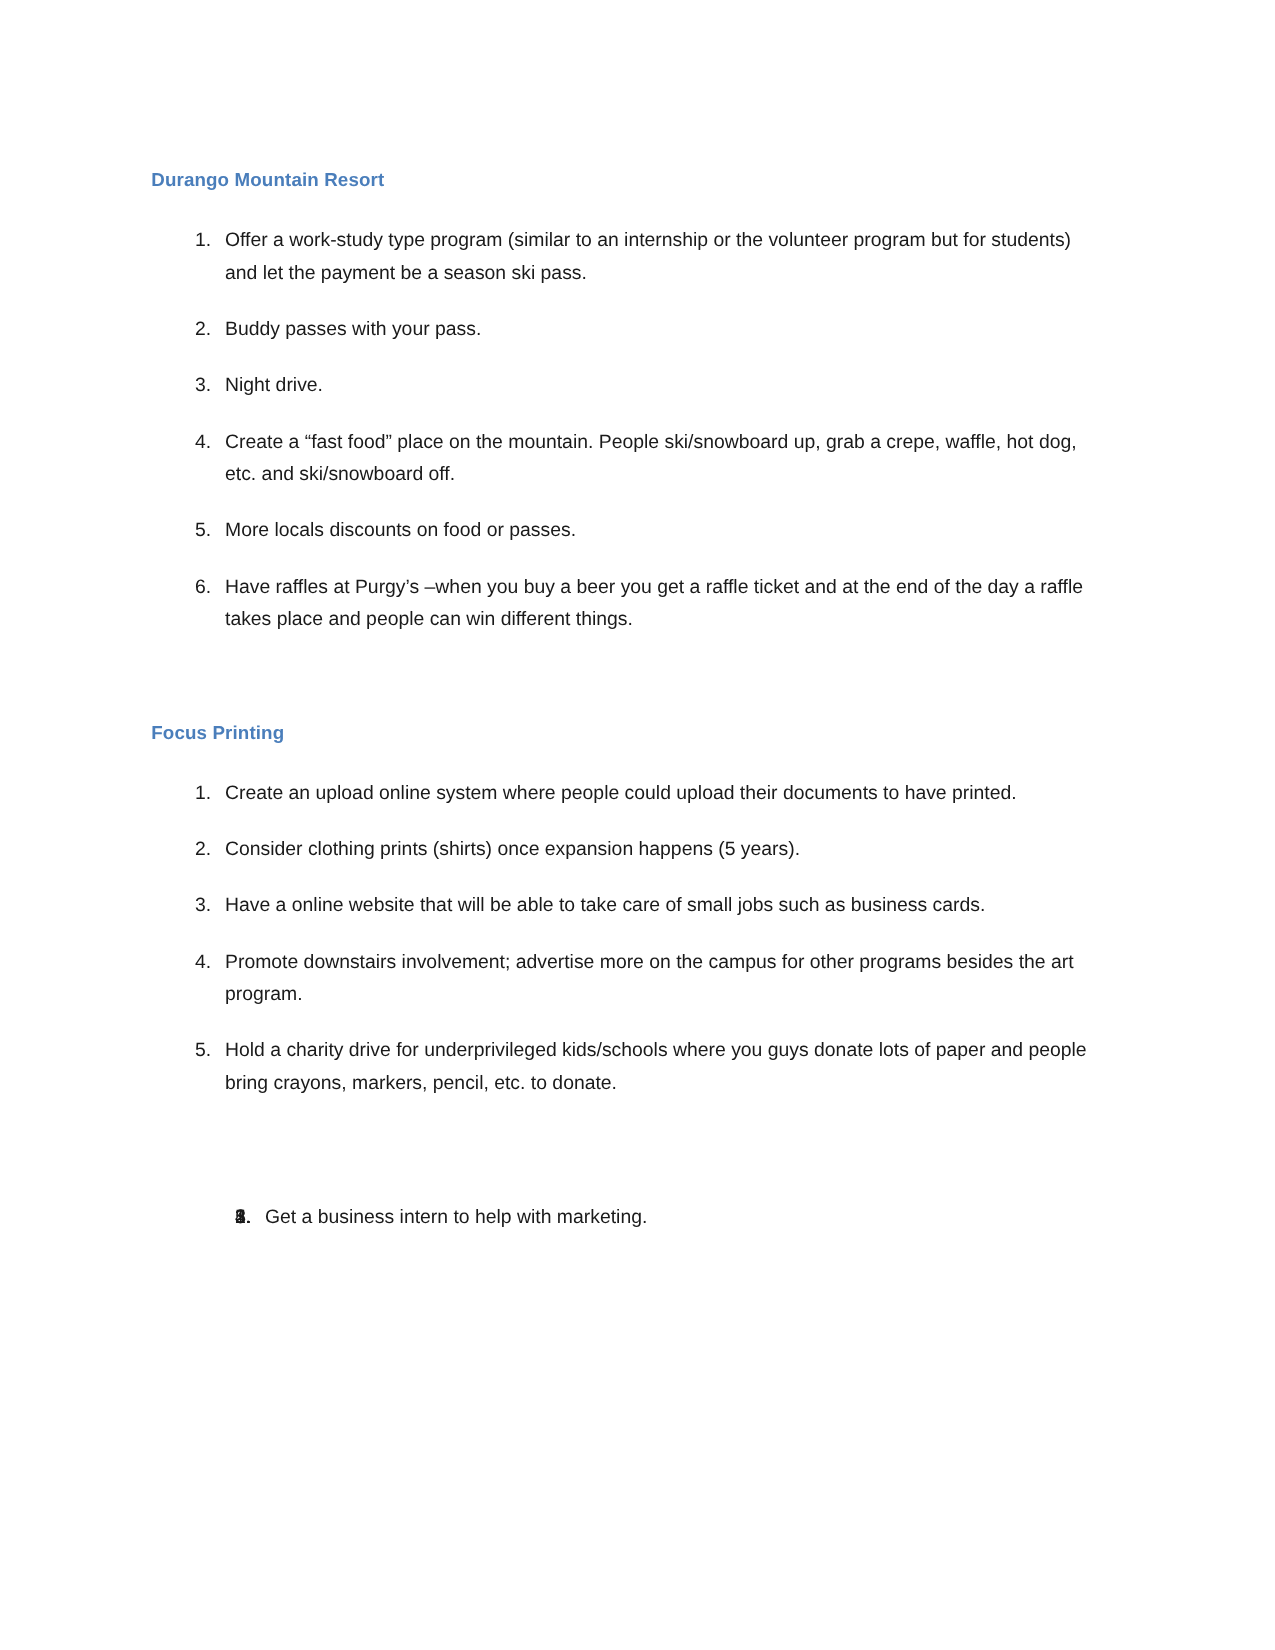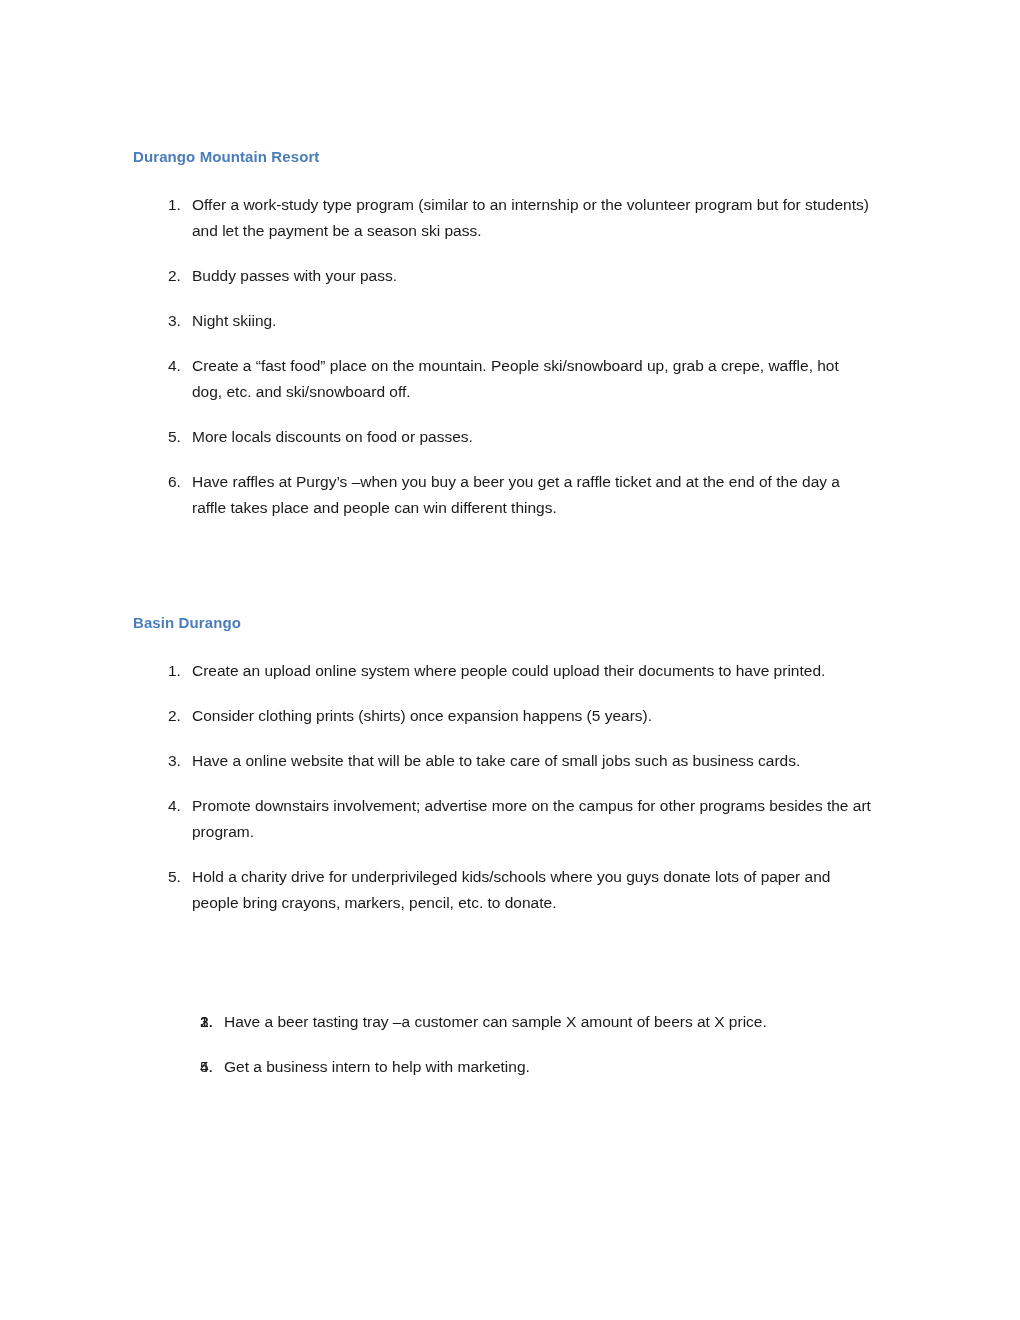--- a/index.html
+++ b/index.html
@@ -78,21 +78,21 @@
   
   ol.idea-list.indented > li {
     padding-left: 91px;
   }
   ol.idea-list.indented > li .marker {
     left: 67px;
   }
 
   
   .section {
-    margin: 16px;
+    margin: 4px;
   }
   .section .list-gap {
     height: 25px;
   }
   .section.tight .list-gap {
     height: 0px;
   }
   .section-spacer {
     height: 61px;
   }
@@ -113,41 +113,41 @@
         <li>
           <span class="marker">1.</span>
           <span class="item-text">Offer a work-study type program (similar to an internship or the volunteer program but for students) and let the payment be a season ski pass.</span>
         </li>
         <li>
           <span class="marker">2.</span>
           <span class="item-text">Buddy passes with your pass.</span>
         </li>
         <li>
           <span class="marker">3.</span>
-          <span class="item-text">Night skiing.</span>
+          <span class="item-text">Night drive.</span>
         </li>
         <li>
           <span class="marker">4.</span>
           <span class="item-text">Create a “fast food” place on the mountain. People ski/snowboard up, grab a crepe, waffle, hot dog, etc. and ski/snowboard off.</span>
         </li>
         <li>
           <span class="marker">5.</span>
           <span class="item-text">More locals discounts on food or passes.</span>
         </li>
         <li>
           <span class="marker">6.</span>
           <span class="item-text">Have raffles at Purgy’s –when you buy a beer you get a raffle ticket and at the end of the day a raffle takes place and people can win different things.</span>
         </li>
       </ol>
     </div>
 
     <div class="section-spacer"></div>
 
     <div class="section">
-      <h2 class="section-heading">Basin Durango</h2>
+      <h2 class="section-heading">Focus Printing</h2>
       <div class="list-gap"></div>
       <ol class="idea-list">
         <li>
           <span class="marker">1.</span>
           <span class="item-text">Create an upload online system where people could upload their documents to have printed.</span>
         </li>
         <li>
           <span class="marker">2.</span>
           <span class="item-text">Consider clothing prints (shirts) once expansion happens (5 years).</span>
         </li>
@@ -172,21 +172,20 @@
       <div class="list-gap"></div>
       <ol class="idea-list indented">
         <li>
           <span class="marker">1.</span>
         </li>
         <li>
           <span class="marker">2.</span>
         </li>
         <li>
           <span class="marker">3.</span>
-          <span class="item-text">Have a beer tasting tray –a customer can sample X amount of beers at X price.</span>
         </li>
         <li>
           <span class="marker">4.</span>
         </li>
         <li>
           <span class="marker">5.</span>
           <span class="item-text">Get a business intern to help with marketing.</span>
         </li>
       </ol>
     </div>

